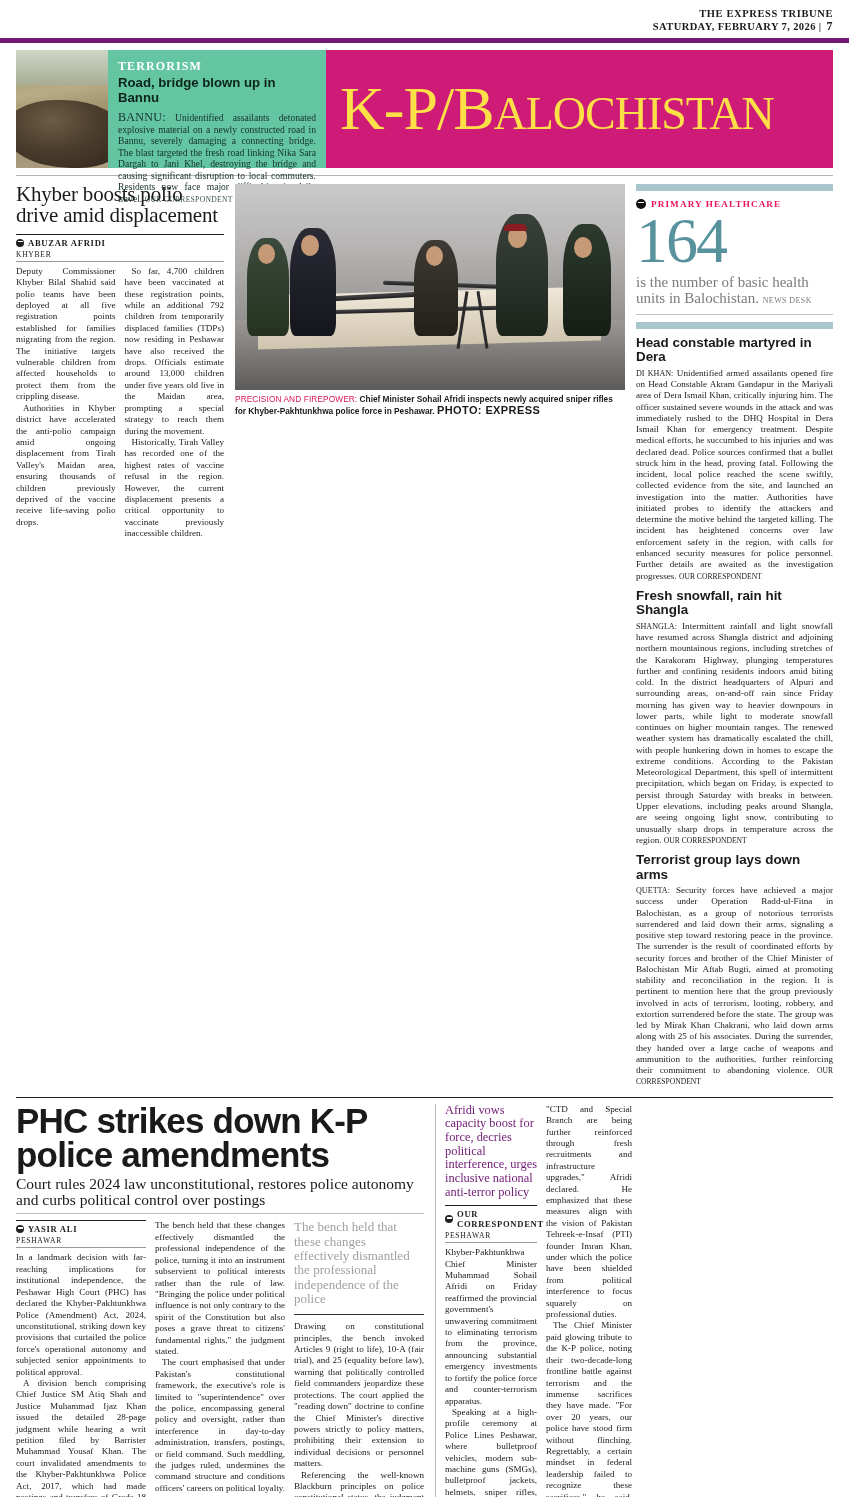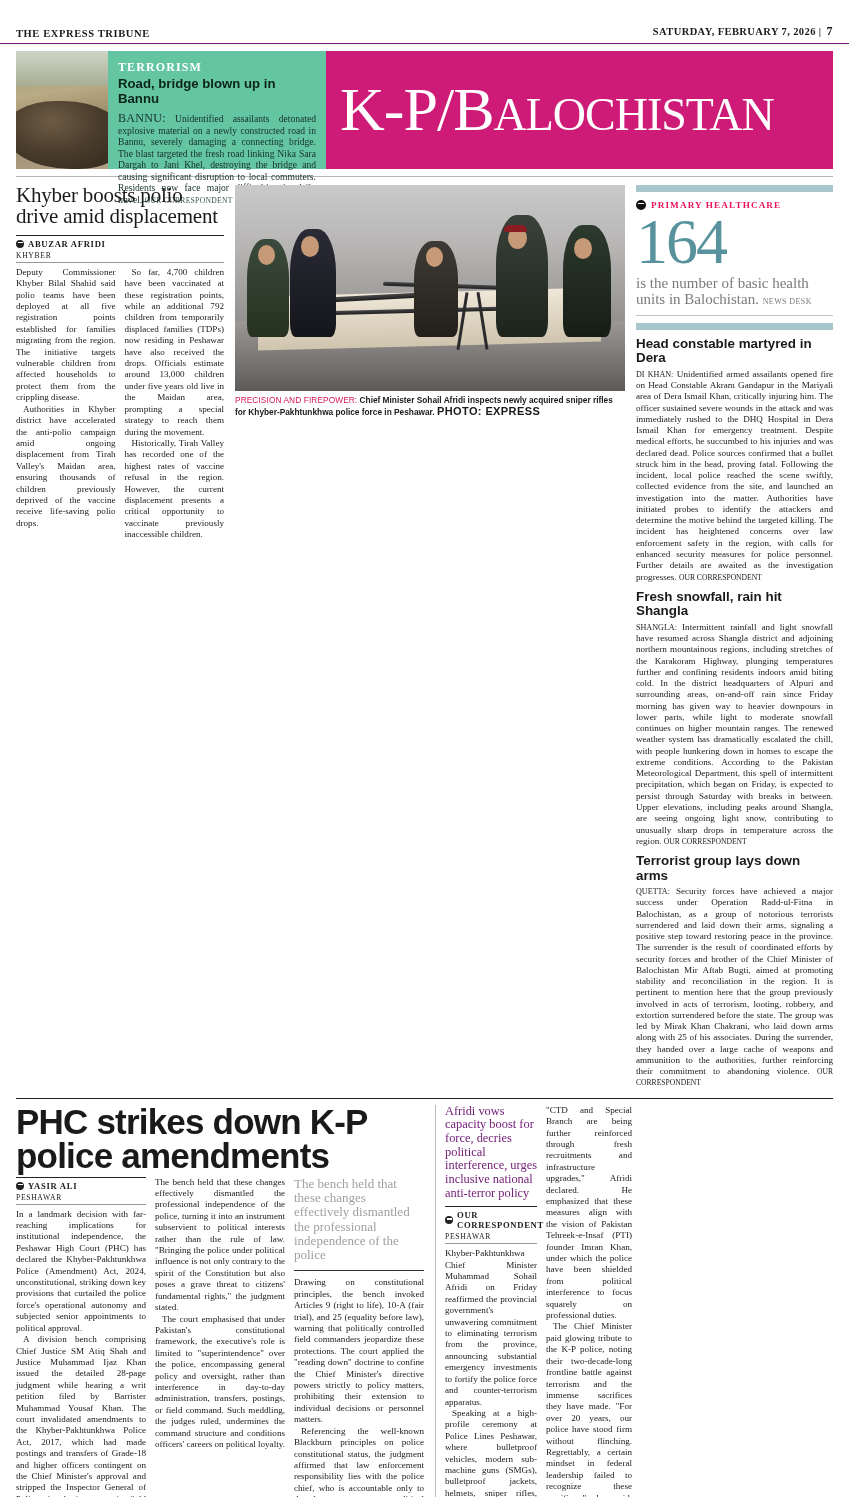--- a/index.html
+++ b/index.html
@@ -8,22 +8,23 @@
     width:849px; height:1497px;
     font-family:"Liberation Serif", serif;
     color:#1a1a1a;
     position:relative;
     overflow:hidden;
   }
 
   
   .page-head {
     display:flex; justify-content:space-between; align-items:flex-end;
-    padding:24px 16px 4px 16px;
-    border-bottom:1px solid #701a75;
+    padding:8px 16px 4px 16px;
+    border-bottom:5px solid #701a75;
+    flex-direction:column;
   }
   .paper-name {
     font-family:"Liberation Serif", serif;
     font-weight:bold; font-size:10.5px; letter-spacing:.6px;
     text-transform:uppercase;
   }
   .date-line {
     font-family:"Liberation Serif", serif;
     font-weight:bold; font-size:10.5px; letter-spacing:.4px;
     text-transform:uppercase;
@@ -61,21 +62,21 @@
     font-weight:bold; font-size:13.2px; line-height:1.12; color:#0d241b;
     margin-bottom:4px;
   }
   .teaser-text {
     font-size:9.6px; line-height:1.2; text-align:justify; color:#16302a;
   }
   .teaser-text .dl { font-variant:small-caps; font-size:12px; letter-spacing:.3px; }
   .teaser-text .cred { font-variant:small-caps; font-size:7.6px; letter-spacing:.3px; opacity:.85; }
 
   .masthead {
-    flex:1; background:#cf1b78; color:#ffffff;
+    flex:1; background:#cf1b78; color:#fde047;
     display:flex; align-items:center; padding-left:14px;
   }
   .masthead h1 {
     margin:0; font-family:"Liberation Serif", serif; font-weight:normal;
     font-size:62px; line-height:.92; letter-spacing:-1px;
   }
   .masthead h1 .sm { font-size:46px; }
 
   .rule-thin { border-top:1px solid #b5b5b5; margin:7px 0 0 0; }
 
@@ -328,20 +329,21 @@
           <p><span class="dl" style="font-variant:small-caps;font-size:8.1px;">QUETTA:</span><span> Security forces have achieved a major success under Operation Radd-ul-Fitna in Balochistan, as a group of notorious terrorists surrendered and laid down their arms, signaling a positive step toward restoring peace in the province. The surrender is the result of coordinated efforts by security forces and brother of the Chief Minister of Balochistan Mir Aftab Bugti, aimed at promoting stability and reconciliation in the region. It is pertinent to mention here that the group previously involved in acts of terrorism, looting, robbery, and extortion surrendered before the state. The group was led by Mirak Khan Chakrani, who laid down arms along with 25 of his associates. During the surrender, they handed over a large cache of weapons and ammunition to the authorities, further reinforcing their commitment to abandoning violence. </span><span class="cred" style="font-variant:small-caps;font-size:7.6px;">OUR CORRESPONDENT</span></p>
         </div>
       </div>
     </div>
   </div>
 
   <div class="phc-wrap">
 
     <div class="phc-left">
       <h2 class="phc-head">PHC strikes down K-P police amendments</h2>
+      <div class="phc-deck">Court rules 2024 law unconstitutional, restores police autonomy and curbs political control over postings</div>
 
       <div style="display:flex; gap:9px;">
         <div style="width:130px; flex:0 0 130px;">
           <div class="byline-row">
             <span class="byline-icon"></span>
             <span class="byline">YASIR ALI</span>
           </div>
           <div class="dateline">PESHAWAR</div>
           <div class="body-text">
             <p>In a landmark decision with far-reaching implications for institutional independence, the Peshawar High Court (PHC) has declared the Khyber-Pakhtunkhwa Police (Amendment) Act, 2024, unconstitutional, striking down key provisions that curtailed the police force's operational autonomy and subjected senior appointments to political approval.</p>

